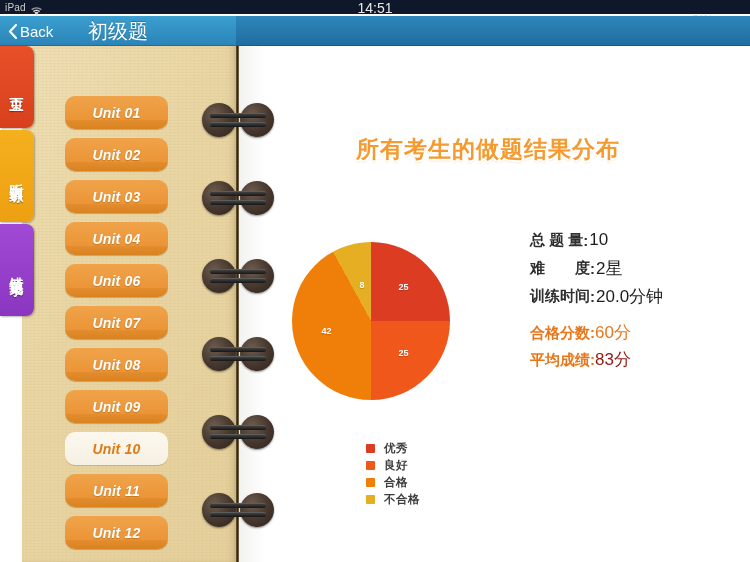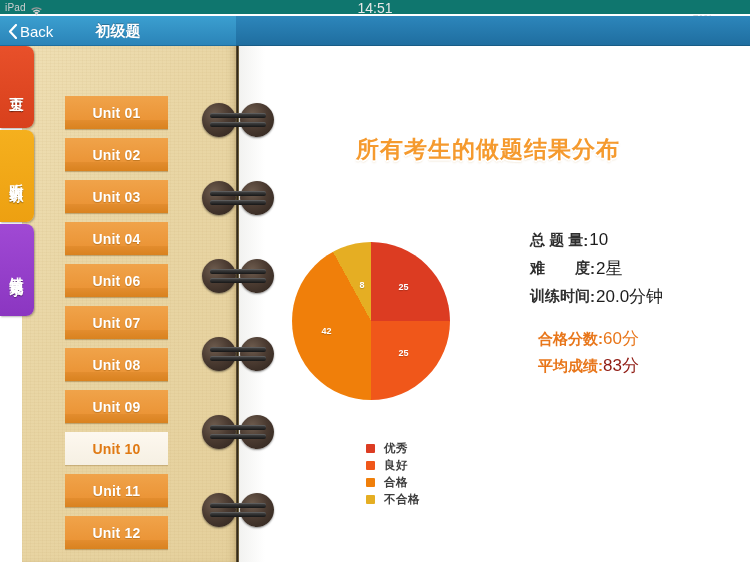--- a/index.html
+++ b/index.html
@@ -7,21 +7,21 @@
   body {
     font-family:"Liberation Sans","DejaVu Sans",sans-serif;
     background:#ffffff;
     -webkit-font-smoothing:antialiased;
   }
   #screen { position:relative; width:750px; height:562px; overflow:hidden; background:#fff; }
 
   
   .statusbar {
     position:absolute; left:0; top:0; width:750px; height:14px;
-    background:#0f766e; color:#d8d8d8; font-size:10px; line-height:16px;
+    background:#0f172a; color:#d8d8d8; font-size:10px; line-height:16px;
   }
   .sb-left { position:absolute; left:5px; top:0; display:flex; align-items:center; gap:5px; }
   .sb-device { font-size:10px; color:#cfcfcf; letter-spacing:.2px; }
   .wifi-icon { display:inline-block; width:11px; height:9px; position:relative; top:1px; }
   .sb-center { position:absolute; left:0; right:0; text-align:center; font-size:14px; color:#e8e8e8; }
   .sb-right { position:absolute; right:4px; top:12px; display:flex; align-items:center; gap:3px; }
   .sb-batt-pct { font-size:10px; color:#d8d8d8; }
   .batt { position:relative; width:21px; height:9px; border:1px solid #b9b9b9; border-radius:2px; }
   .batt-fill { position:absolute; left:1px; top:1px; bottom:1px; width:13px; background:#4cd964; border-radius:1px; }
   .batt-cap { position:absolute; right:-3px; top:3px; width:2px; height:3px; background:#b9b9b9; border-radius:0 1px 1px 0;}
@@ -39,21 +39,21 @@
     background:linear-gradient(#2d86bb,#1f6ea0);
     border-bottom:1px solid #185c86;
   }
   .back-btn {
     position:absolute; left:8px; top:0; height:30px; display:flex; align-items:center; gap:3px;
     color:#fff; font-size:15px; cursor:pointer;
   }
   .chev { display:inline-block; width:9px; height:15px; position:relative; }
   .nav-title {
     position:absolute; left:0; top:0; width:236px; height:30px; line-height:30px;
-    text-align:center; color:#fff; font-size:15px; font-weight:700;
+    text-align:center; color:#fff; font-size:20px; font-weight:400;
     text-shadow:0 -1px 0 rgba(0,0,0,.25);
   }
 
   
   .tabrail { position:absolute; left:0; top:46px; width:34px; height:300px; }
   .vtab {
     position:absolute; left:0; width:34px;
     border-radius:0 8px 8px 0;
     box-shadow:1px 1px 2px rgba(0,0,0,.28);
     display:flex; align-items:center; justify-content:center;
@@ -105,24 +105,25 @@
   .ring .bar.b2 { top:19px; }
 
   
   .unitlist {
     position:absolute; left:65px; top:50px; width:103px; height:465px; overflow:hidden;
     cursor:pointer;
   }
   .unit {
     position:relative; width:103px; height:33px; margin-bottom:0px;
     background:linear-gradient(#f0a34a,#eb9537 72%,#e38d2f 72%,#d9821f 100%);
-    border-radius:0;
+    border-radius:10px;
     box-shadow:0 1px 1px rgba(120,80,20,.35);
     display:flex; align-items:center; justify-content:center;
     cursor:pointer;
+    font-style:italic;
   }
   .unit + .unit { margin-top:9px; }
   .unit span {
     color:#ffffff; font-size:14px; font-weight:bold; letter-spacing:.2px;
     text-shadow:0 1px 1px rgba(150,90,10,.5);
   }
   .unit.sel { background:linear-gradient(#fdf8ef,#f6f0e3); box-shadow:0 1px 1px rgba(120,80,20,.25); }
   .unit.sel span { color:#e07a14; text-shadow:none; }
 
   
@@ -148,21 +149,21 @@
   .leg-row { display:flex; align-items:center; height:17px; gap:9px; }
   .leg-sw { width:9px; height:9px; border-radius:1px; }
   .leg-lbl { font-size:11.5px; color:#3d3d3d; font-weight:bold; letter-spacing:.5px; }
 
   
   .stats { position:absolute; left:530px; top:180px; }
   .stat-row { display:flex; align-items:center; height:28px; white-space:nowrap; }
   .stat-k { font-size:15px; color:#2f2f2f; font-weight:bold; }
   .stat-colon { font-size:15px; color:#2f2f2f; font-weight:bold; margin:0 1px 0 0; }
   .stat-v { font-size:17px; color:#1d1d1d; font-weight:normal; }
-  .stats2 { position:absolute; left:530px; top:281px;margin-left:8px; }
+  .stats2 { position:absolute; left:530px; top:275px; }
   .stat-row2 { display:flex; align-items:baseline; height:27px; white-space:nowrap; }
   .stat-k2 { font-size:15px; color:#e8761a; font-weight:bold; }
   .stat-v2 { font-size:17px; color:#e8761a; }
 </style>
 </head>
 <body>
 
 <div id="screen">
 
   <div class="statusbar">

